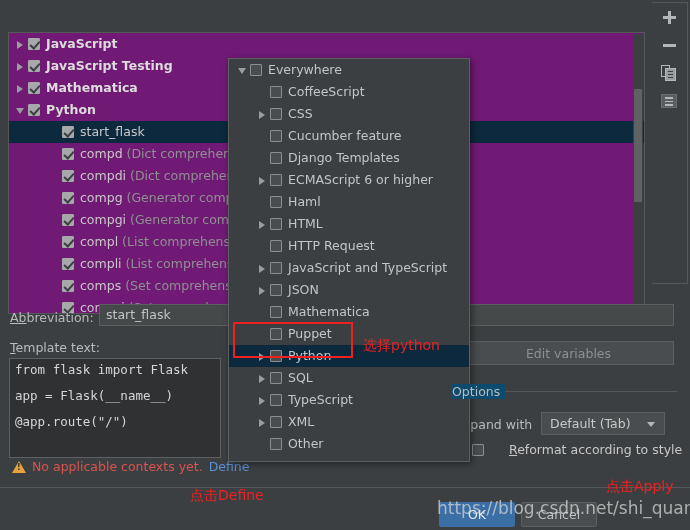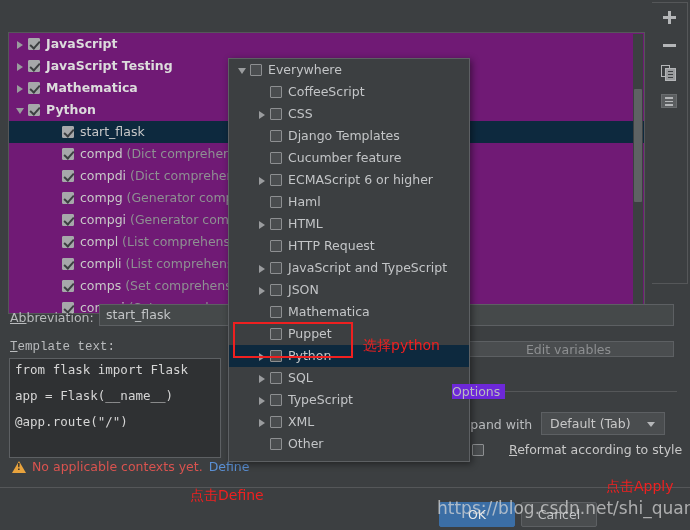--- a/index.html
+++ b/index.html
@@ -80,34 +80,34 @@
   .list-ic i{display:block;height:1.5px;background:#b4b6b8;margin-bottom:2px;}
   .lab{position:absolute;color:#b9bbbd;font-size:12.5px;}
   .lab u{text-decoration:underline;}
   .field{
     position:absolute;box-sizing:border-box;
     background:#45494a;border:1px solid #5d6063;color:#c2c4c6;
     font-size:12.5px;line-height:20px;padding:0 6px;height:22px;
   }
   .abbrev-lab{left:10px;top:310px;}
   .abbrev-field{left:99px;top:304px;width:575px;}
-  .tmpl-lab{left:10px;top:340px;font-family:Liberation Mono, monospace;}
+  .tmpl-lab{left:10px;top:340px;}
   .tmpl-box{
     position:absolute;left:9px;top:358px;width:212px;height:100px;
     background:#2f3133;border:1px solid #5d6063;box-sizing:border-box;
     font-family:"DejaVu Sans Mono","Liberation Mono",monospace;
     font-size:12.5px;color:#d6d6d6;padding:4px 5px;overflow:hidden;white-space:pre;line-height:13px;
   }
   .desc-field{left:463px;top:304px;width:211px;}
   .editvars{
-    position:absolute;left:463px;top:341px;width:211px;height:16px;box-sizing:border-box;
+    position:absolute;left:463px;top:341px;width:211px;height:24px;box-sizing:border-box;
     background:#4a4d4f;border:1px solid #5d6063;color:#8d8f91;
     font-size:12.5px;display:flex;align-items:center;justify-content:center;
   }
-  .opt-title{position:absolute;left:452px;top:384px;color:#b9bbbd;font-size:12.5px;background:#6d28d9;padding-right:5px;z-index:2;}
+  .opt-title{position:absolute;left:452px;top:384px;color:#b9bbbd;font-size:12.5px;background:#0c4a6e;padding-right:5px;z-index:2;}
   .opt-rule{position:absolute;left:445px;top:391px;width:232px;height:1px;background:#555759;}
   .exp-lab{position:absolute;left:455px;top:417px;color:#b9bbbd;font-size:12.5px;}
   .combo{
     position:absolute;left:541px;top:412px;width:124px;height:23px;box-sizing:border-box;
     background:#4a4d4f;border:1px solid #5d6063;color:#c8c8c8;font-size:12.5px;
     display:flex;align-items:center;padding-left:8px;
   }
   .combo .caret{position:absolute;right:9px;top:9px;border-top:5px solid #b4b6b8;border-left:4px solid transparent;border-right:4px solid transparent;}
   .reformat-row{position:absolute;left:472px;top:442px;display:flex;align-items:center;gap:19px;}
   .reformat-row .cbx{margin-right:6px;}
@@ -320,26 +320,26 @@
           <span class="p-lbl">CoffeeScript</span>
         </div>
         <div class="p-row p-i1">
           <span class="arrow closed"></span>
           <span class="cbx"></span>
           <span class="p-lbl">CSS</span>
         </div>
         <div class="p-row p-i1">
           <span class="arrow"></span>
           <span class="cbx"></span>
+          <span class="p-lbl">Cucumber feature</span>
+        </div>
+        <div class="p-row p-i1">
+          <span class="arrow"></span>
+          <span class="cbx"></span>
           <span class="p-lbl">Django Templates</span>
-        </div>
-        <div class="p-row p-i1">
-          <span class="arrow"></span>
-          <span class="cbx"></span>
-          <span class="p-lbl">Cucumber feature</span>
         </div>
         <div class="p-row p-i1">
           <span class="arrow closed"></span>
           <span class="cbx"></span>
           <span class="p-lbl">ECMAScript 6 or higher</span>
         </div>
         <div class="p-row p-i1">
           <span class="arrow"></span>
           <span class="cbx"></span>
           <span class="p-lbl">Haml</span>

